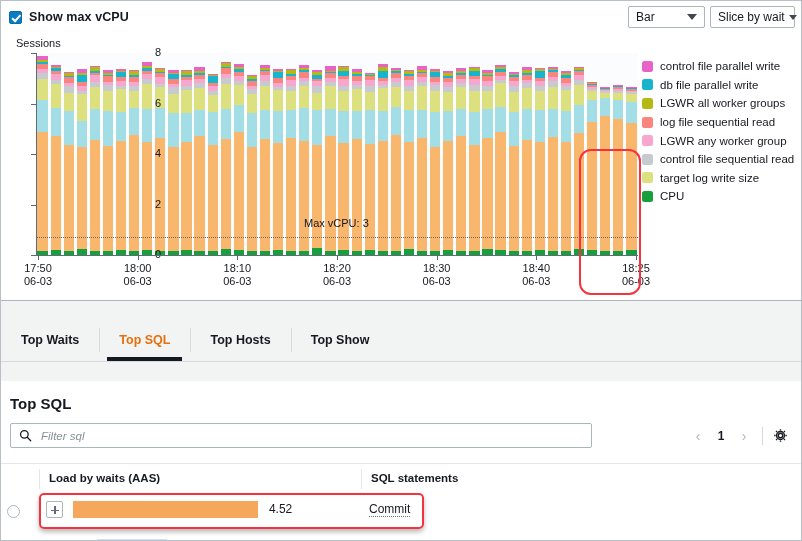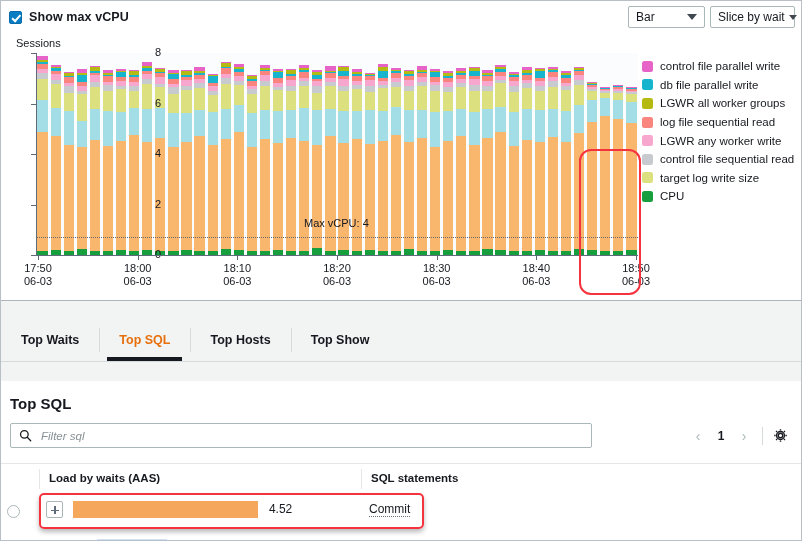--- a/index.html
+++ b/index.html
@@ -677,21 +677,21 @@
         <div class="ytickmark" style="top: 171.5px;"></div>
         <div class="ytick" style="top: 114px;">4</div>
         <div class="ytickmark" style="top: 121px;"></div>
         <div class="ytick" style="top: 63.5px;">6</div>
         <div class="ytickmark" style="top: 70.5px;"></div>
         <div class="ytick" style="top: 13px;">8</div>
         <div class="ytickmark" style="top: 20px;"></div>
         <div style="position: absolute; left: 35px; top: 20px; width: 1px; height: 202px; background: rgb(95, 107, 122);"></div>
       </div>
     <div class="dotted" id="maxline" style="top: 203.5px;"></div>
-    <div class="maxlabel" id="maxlabel" style="top: 183.5px; left: 303px;">Max vCPU: 4</div>
+    <div class="maxlabel" id="maxlabel" style="top: 183.5px; left: 303px;">Max vCPU: 3</div>
     <div class="axis-line"></div>
     <div id="xticks">
         <div class="xtickmark" style="left: 37px;"></div>
         <div class="xlab" style="left: 13px;">
           <div>17:50</div>
           <div>06-03</div>
         </div>
         <div class="xtickmark" style="left: 136.667px;"></div>
         <div class="xlab" style="left: 112.667px;">
           <div>18:00</div>
@@ -712,21 +712,21 @@
           <div>18:30</div>
           <div>06-03</div>
         </div>
         <div class="xtickmark" style="left: 535.333px;"></div>
         <div class="xlab" style="left: 511.333px;">
           <div>18:40</div>
           <div>06-03</div>
         </div>
         <div class="xtickmark" style="left: 635px;"></div>
         <div class="xlab" style="left: 611px;">
-          <div>18:50</div>
+          <div>18:25</div>
           <div>06-03</div>
         </div>
       </div>
     <div class="legend" id="legend">
         <div class="lgd-row">
           <span class="lgd-sw" style="background: rgb(231, 99, 200);"></span>
           <span class="lgd-tx">control file parallel write</span>
         </div>
         <div class="lgd-row">
           <span class="lgd-sw" style="background: rgb(22, 181, 205);"></span>
@@ -735,21 +735,21 @@
         <div class="lgd-row">
           <span class="lgd-sw" style="background: rgb(181, 186, 18);"></span>
           <span class="lgd-tx">LGWR all worker groups</span>
         </div>
         <div class="lgd-row">
           <span class="lgd-sw" style="background: rgb(249, 133, 126);"></span>
           <span class="lgd-tx">log file sequential read</span>
         </div>
         <div class="lgd-row">
           <span class="lgd-sw" style="background: rgb(247, 166, 205);"></span>
-          <span class="lgd-tx">LGWR any worker write</span>
+          <span class="lgd-tx">LGWR any worker group</span>
         </div>
         <div class="lgd-row">
           <span class="lgd-sw" style="background: rgb(199, 202, 206);"></span>
           <span class="lgd-tx">control file sequential read</span>
         </div>
         <div class="lgd-row">
           <span class="lgd-sw" style="background: rgb(221, 224, 127);"></span>
           <span class="lgd-tx">target log write size</span>
         </div>
         <div class="lgd-row">

